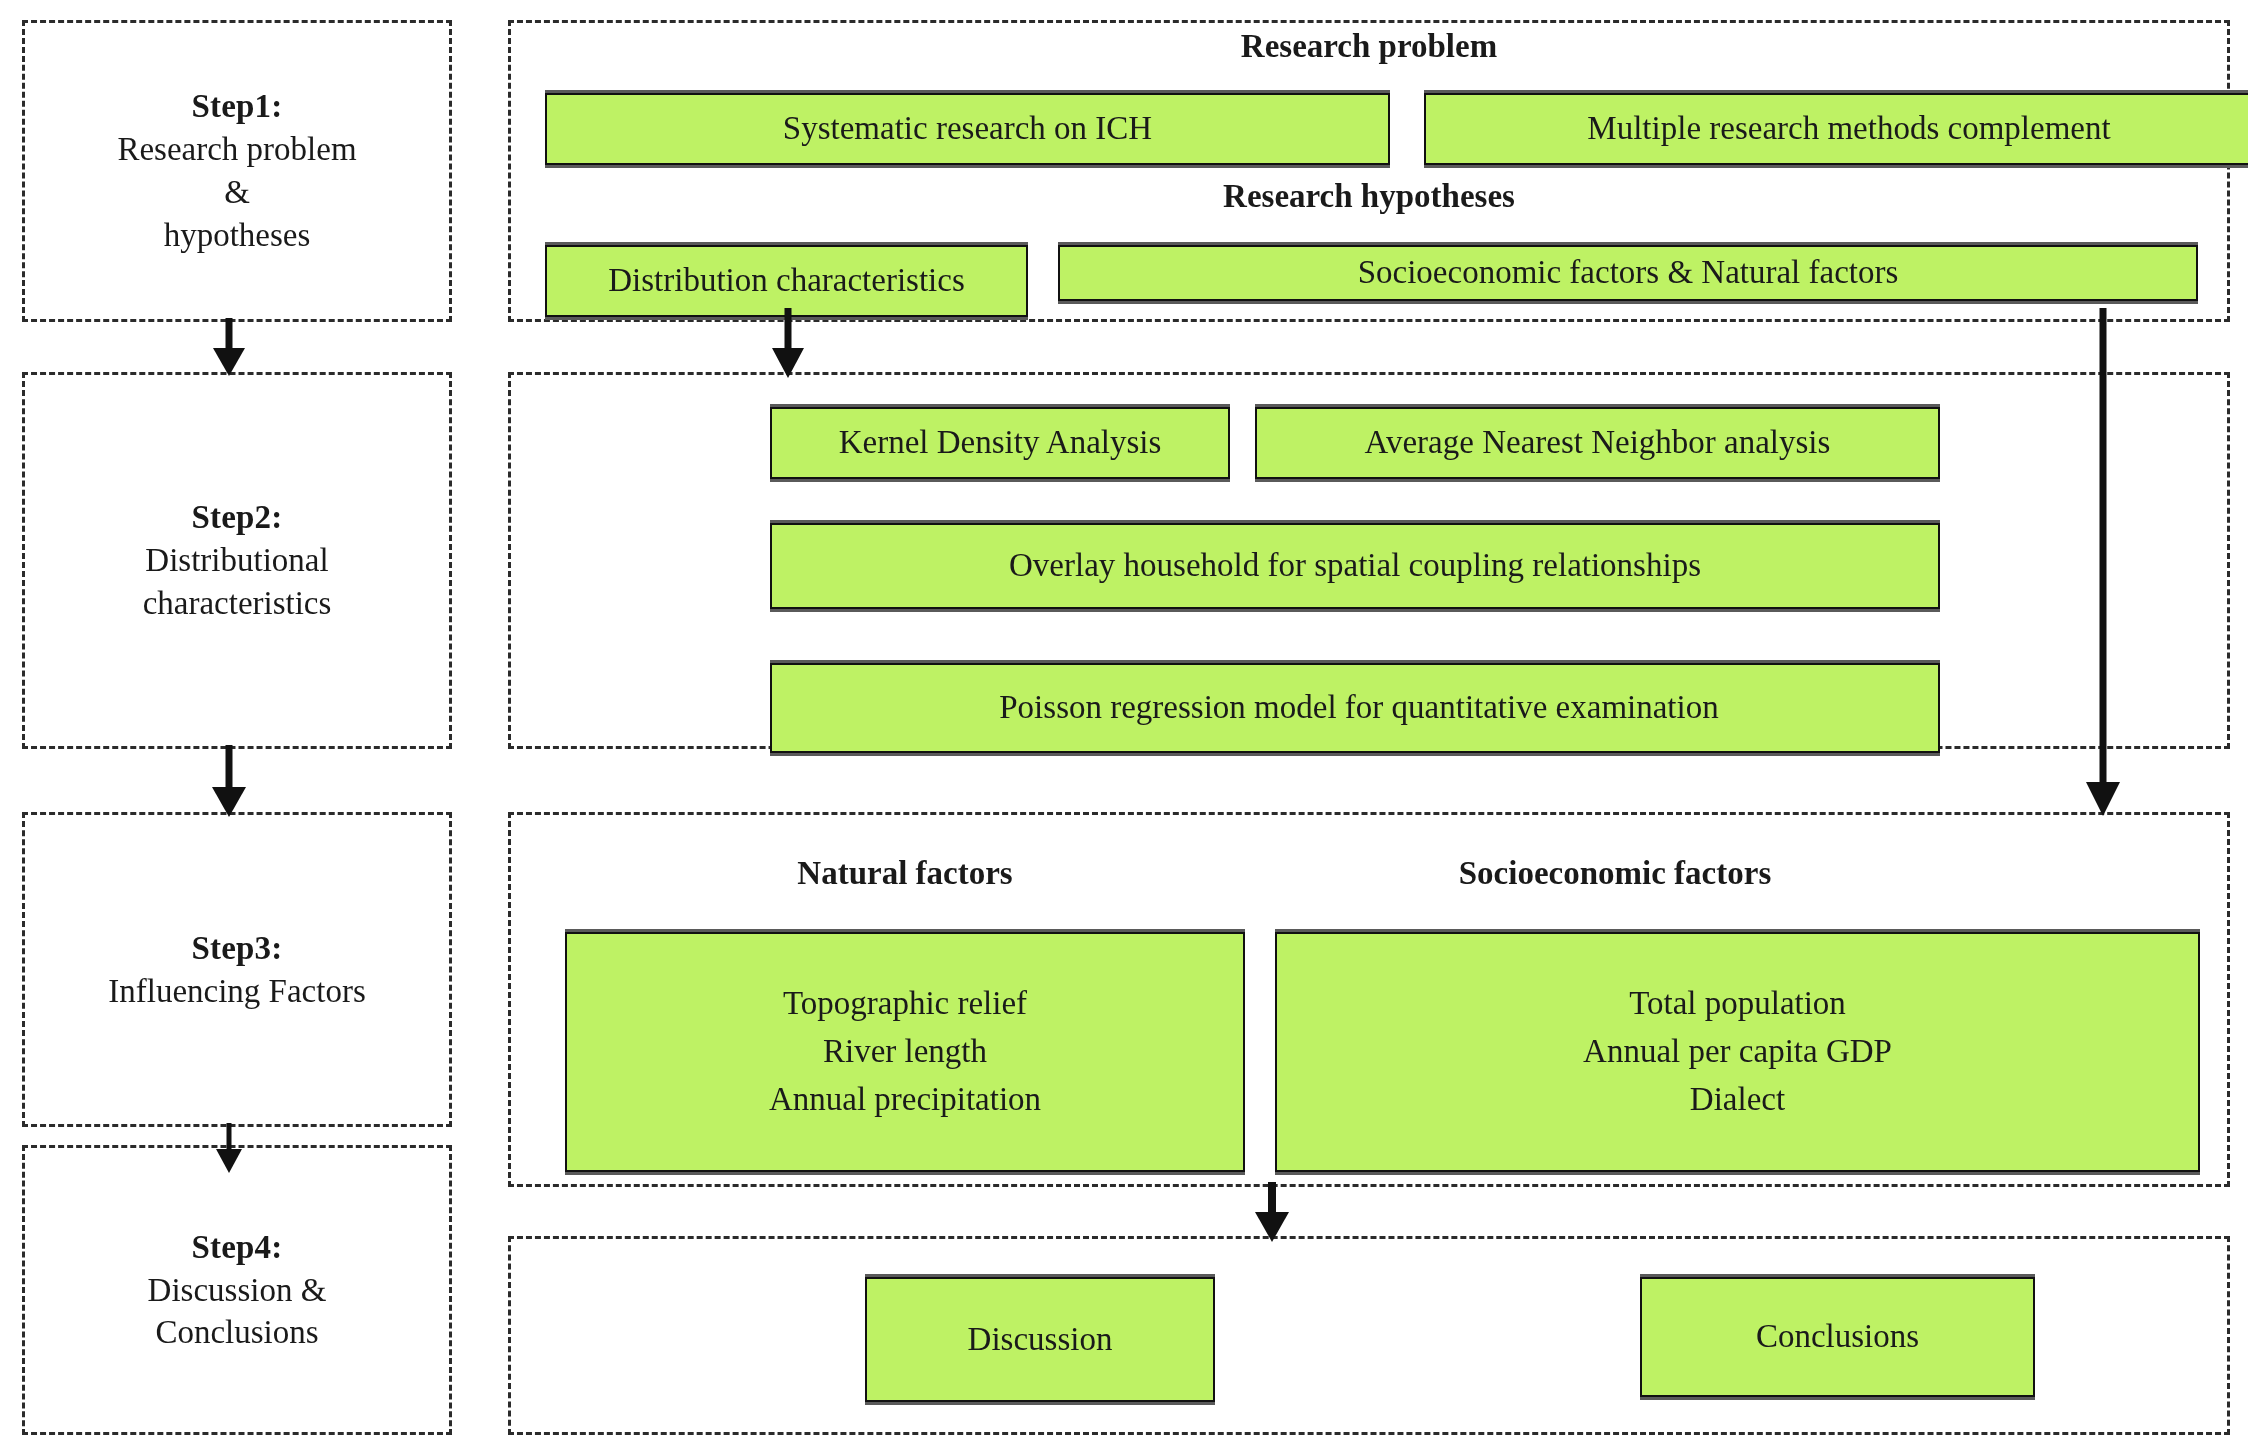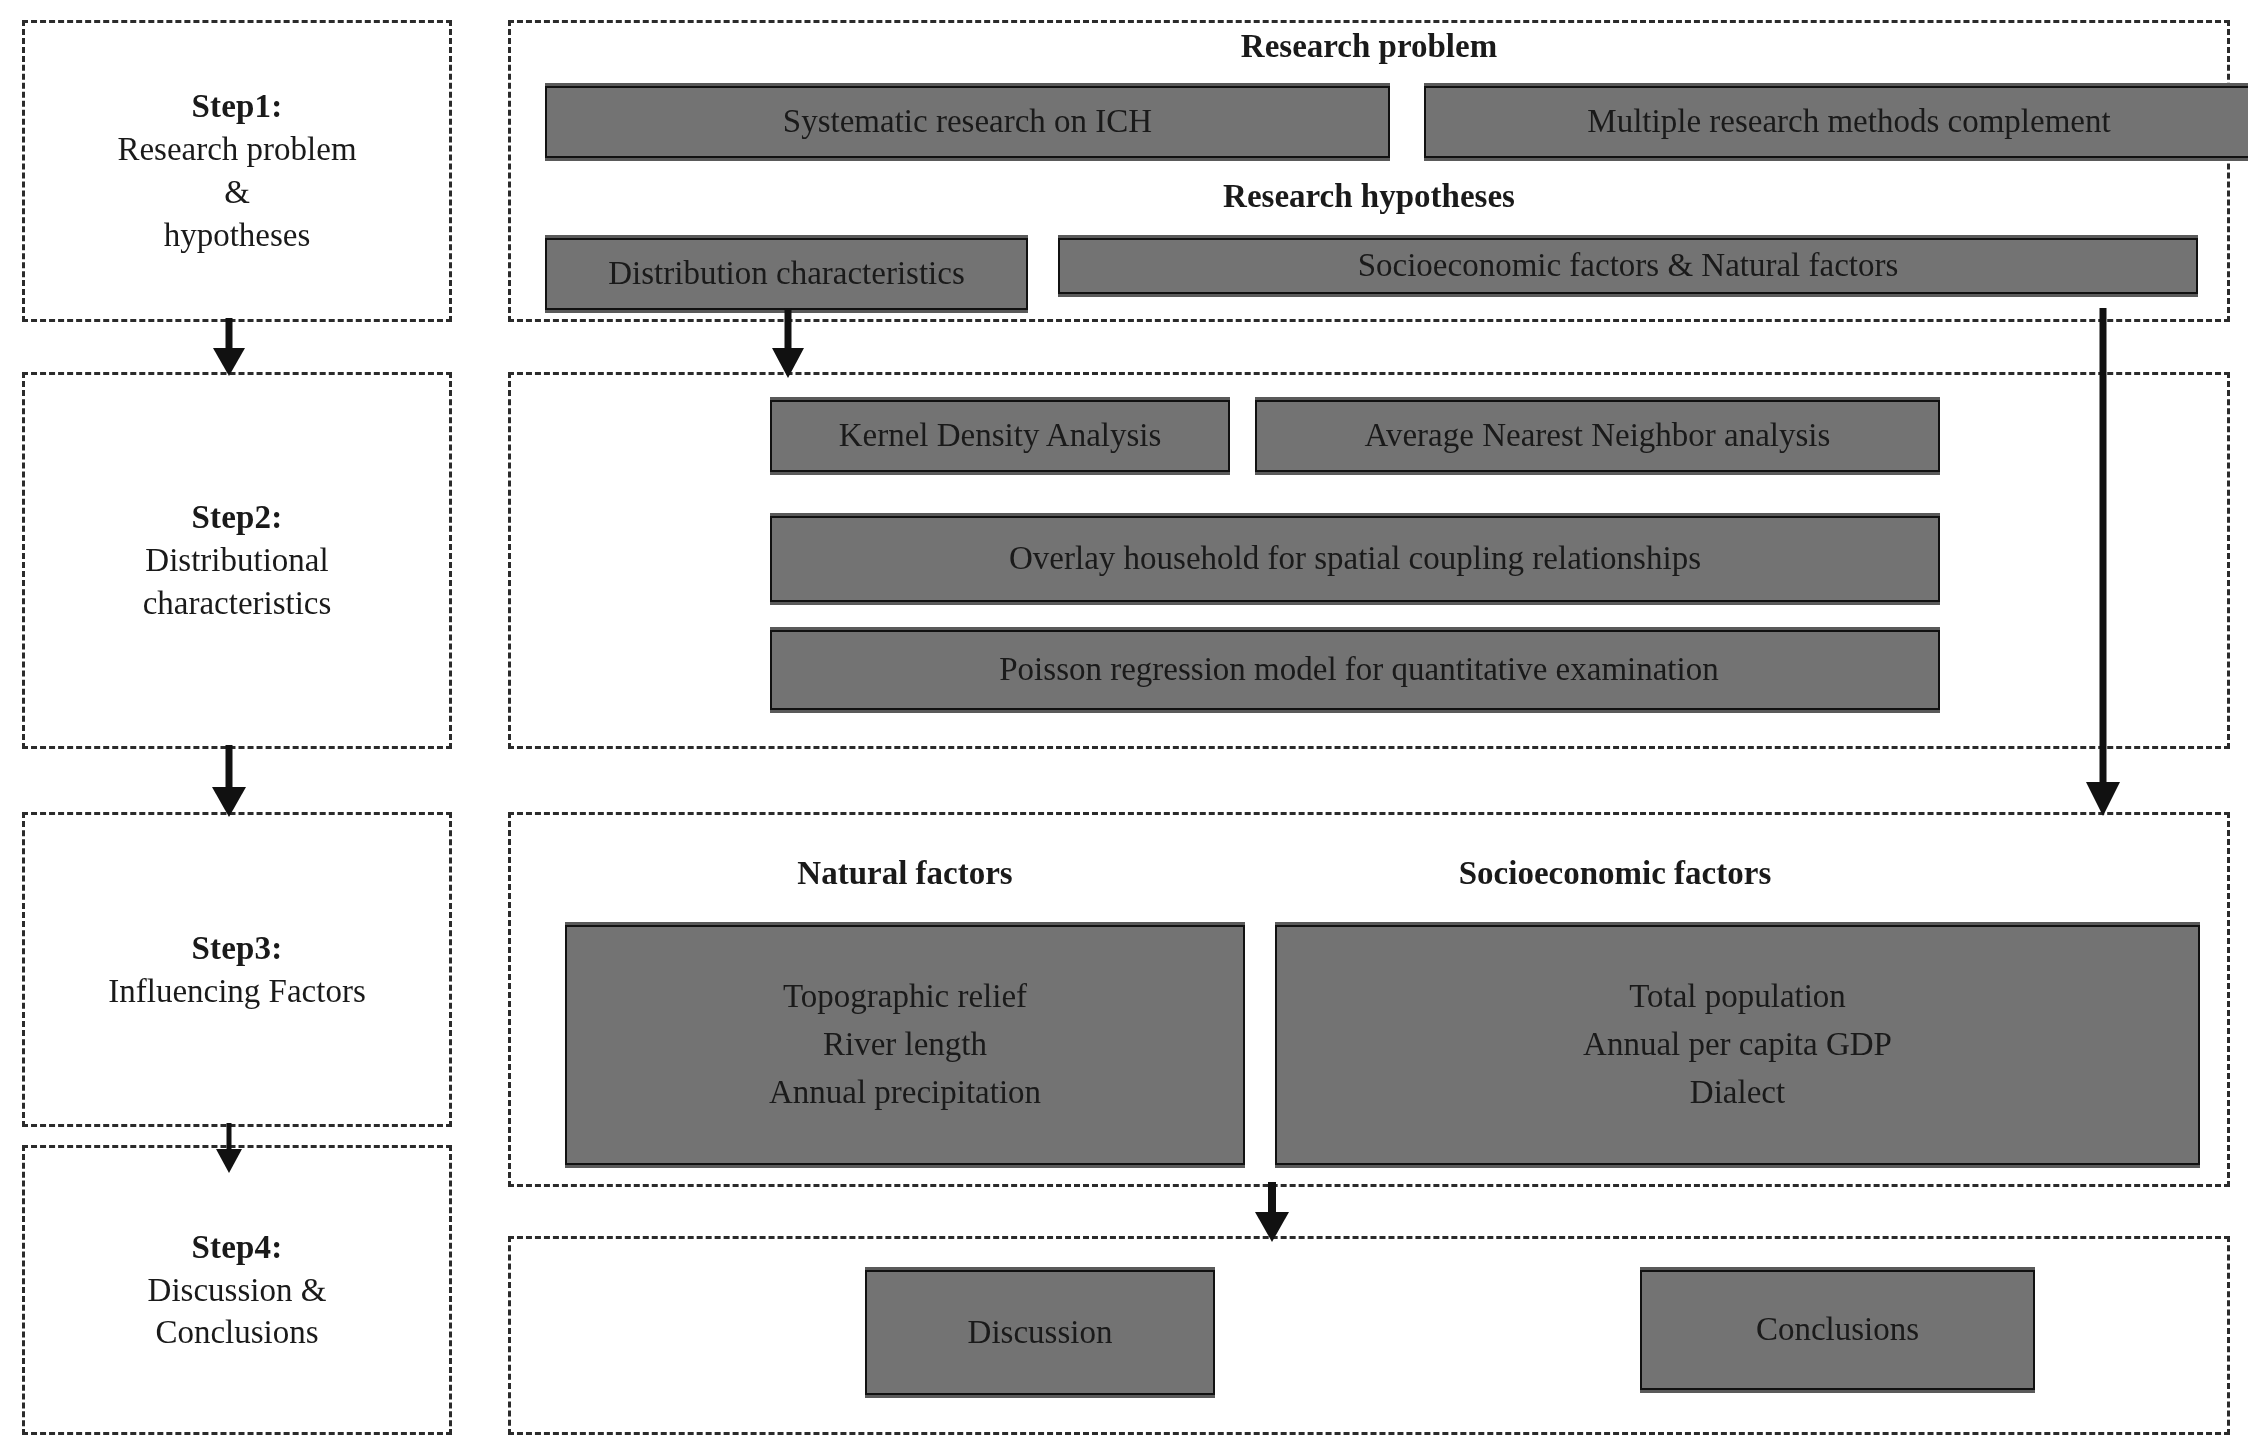--- a/index.html
+++ b/index.html
@@ -40,28 +40,29 @@
   }
   .step-line {
     font-size: 33px;
   }
 
   
   .node {
     position: absolute;
     box-sizing: border-box;
     border: 2px solid #111111;
-    background: #737373;
+    background: #bef264;
     display: flex;
     align-items: center;
     justify-content: center;
     text-align: center;
     font-size: 33px;
     line-height: 1.45;
     box-shadow: 0 3px 0 0 #5a5a5a, 0 -3px 0 0 #5a5a5a;
+    margin-top: 7px;
   }
   .node.multi {
     flex-direction: column;
     justify-content: center;
     padding: 10px 30px;
   }
   .node .ln { display: block; }
 
   
   .heading {
@@ -122,21 +123,21 @@
   <div class="node" style="left:1058px; top:238px; width:1140px; height:56px;">Socioeconomic factors  &amp;  Natural factors</div>
 
   <div class="panel" style="left:508px; top:372px; width:1722px; height:377px;"></div>
 
   <div class="node" style="left:770px; top:400px; width:460px; height:72px;">Kernel Density Analysis</div>
 
   <div class="node" style="left:1255px; top:400px; width:685px; height:72px;">Average Nearest Neighbor analysis</div>
 
   <div class="node" style="left:770px; top:516px; width:1170px; height:86px;">Overlay household for spatial coupling relationships</div>
 
-  <div class="node" style="left:770px; top:630px; width:1170px; height:80px;padding-left:8px;">Poisson regression model for quantitative examination</div>
+  <div class="node" style="left:770px; top:656px; width:1170px; height:90px;padding-left:8px;">Poisson regression model for quantitative examination</div>
 
   <div class="panel" style="left:508px; top:812px; width:1722px; height:375px;"></div>
 
   <div class="heading" style="left:565px; top:855px; width:680px;">Natural factors</div>
 
   <div class="heading" style="left:1275px; top:855px; width:680px;">Socioeconomic factors</div>
 
   <div class="node multi" style="left:565px; top:925px; width:680px; height:240px;">
     <span class="ln">Topographic relief</span>
     <span class="ln">River length</span>

